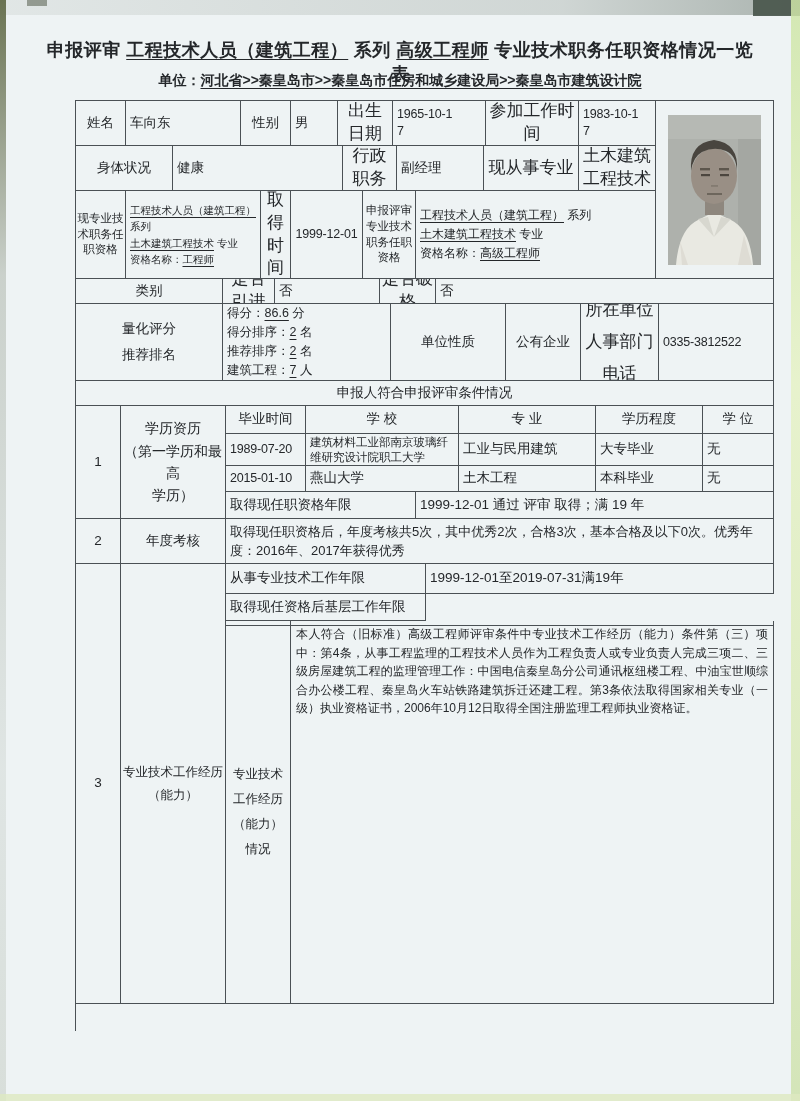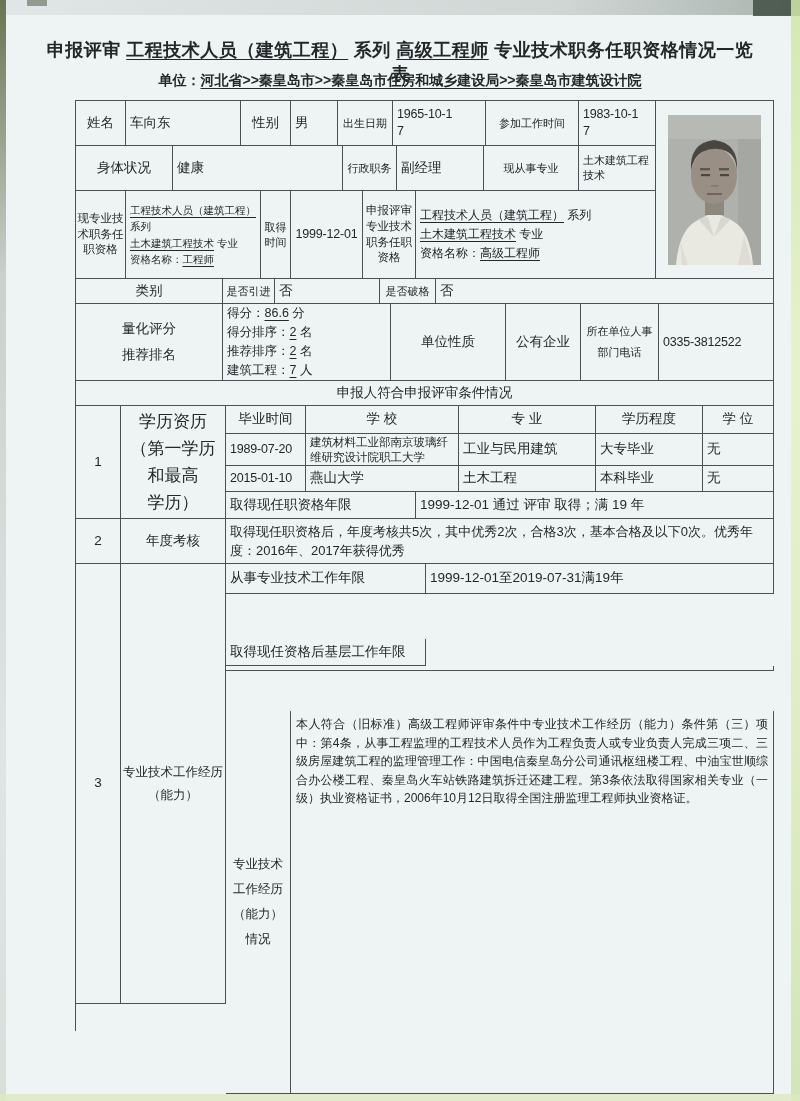--- a/index.html
+++ b/index.html
@@ -32,30 +32,30 @@
   .ftable{position:absolute;left:75px;top:100px;width:698px;height:930px;
     border-top:1px solid var(--bc);border-left:1px solid var(--bc);font-size:13.5px;line-height:1.35;}
   .r{display:flex;}
   .c{box-sizing:border-box;border-right:1px solid var(--bc);border-bottom:1px solid var(--bc);
      display:flex;align-items:center;justify-content:center;text-align:center;
      overflow:hidden;word-break:break-all;flex:none;padding:1px 2px;}
   .v{justify-content:flex-start;text-align:left;padding:2px 4px;}
   .pre{white-space:pre-line;}
   .grow{flex:1;}
   .num{font-size:12.5px;letter-spacing:-.2px;}
-  .sm{font-size:11px;}
+  .sm{font-size:17px;}
   .tiny{font-size:11.5px;padding:0;}
   .topalign{align-items:flex-start;}
   .colwrap{display:flex;flex-direction:column;flex:none;}
 
   .qualcell{font-size:10.5px;line-height:1.55;}
   .qualcell2{font-size:12px;line-height:1.6;}
   .scorelines{line-height:19px;font-size:12.5px;}
   .para{font-size:12px;line-height:1.55;text-align:justify;padding:4px 5px;}
-  .eduitem{line-height:1.6;font-size:17px;}
+  .eduitem{line-height:1.6;font-size:14px;}
   .detlabel{line-height:2.0;font-size:12.5px;}
   .scorelabel{line-height:1.9;}
 
   .photo-box{background:transparent;}
   .photo-box svg{display:block;}
 </style>
 </head>
 <body>
 
 <div class="page">
@@ -201,21 +201,21 @@
     <div class="r">
       <div class="c" style="width:45px;height:45px;">2</div>
       <div class="c" style="width:105px;height:45px;">年度考核</div>
       <div class="c v grow" style="height:45px;font-size:13px;line-height:1.5;">取得现任职资格后，年度考核共5次，其中优秀2次，合格3次，基本合格及以下0次。优秀年度：2016年、2017年获得优秀</div>
     </div>
 
     <div class="r">
       <div class="c" style="width:45px;height:440px;">3</div>
       <div class="c pre" style="width:105px;height:440px;line-height:1.8;font-size:12.5px;">专业技术工作经历
 （能力）</div>
-      <div class="colwrap" style="width:548px;gap:45px;">
+      <div class="colwrap" style="width:548px;">
         <div class="r" style="height:30px;">
           <div class="c v" style="width:200px;height:30px;">从事专业技术工作年限</div>
           <div class="c v grow" style="height:30px;">1999-12-01至2019-07-31满19年</div>
         </div>
         <div class="r" style="height:27px;flex-direction:column;">
           <div class="c v" style="width:200px;height:27px;">取得现任资格后基层工作年限</div>
           <div class="c v grow" style="height:27px;"></div>
         </div>
         <div class="r" style="height:383px;">
           <div class="c pre detlabel" style="width:65px;height:383px;">专业技术

